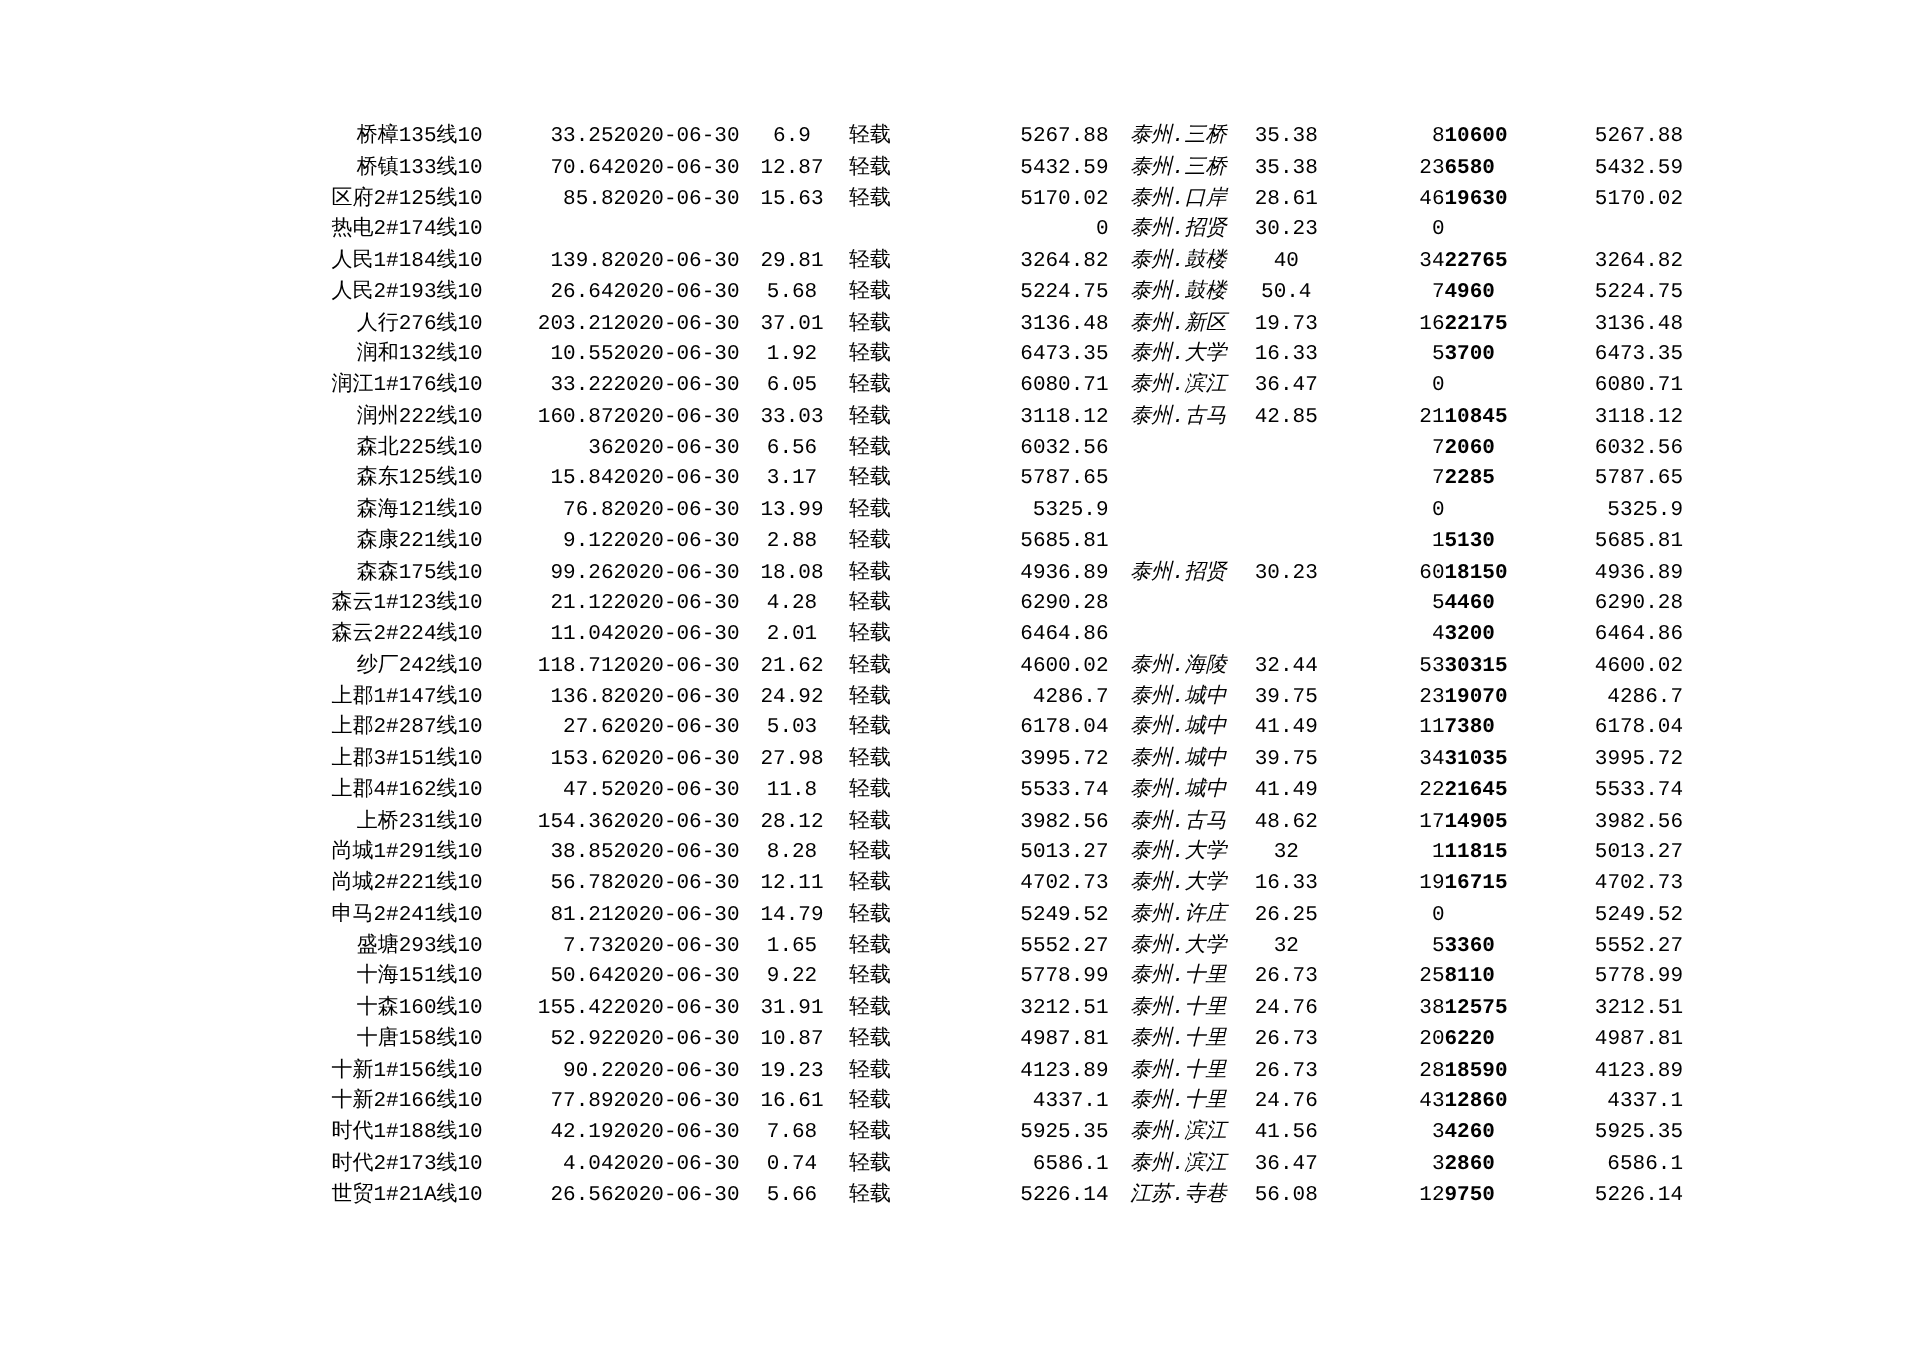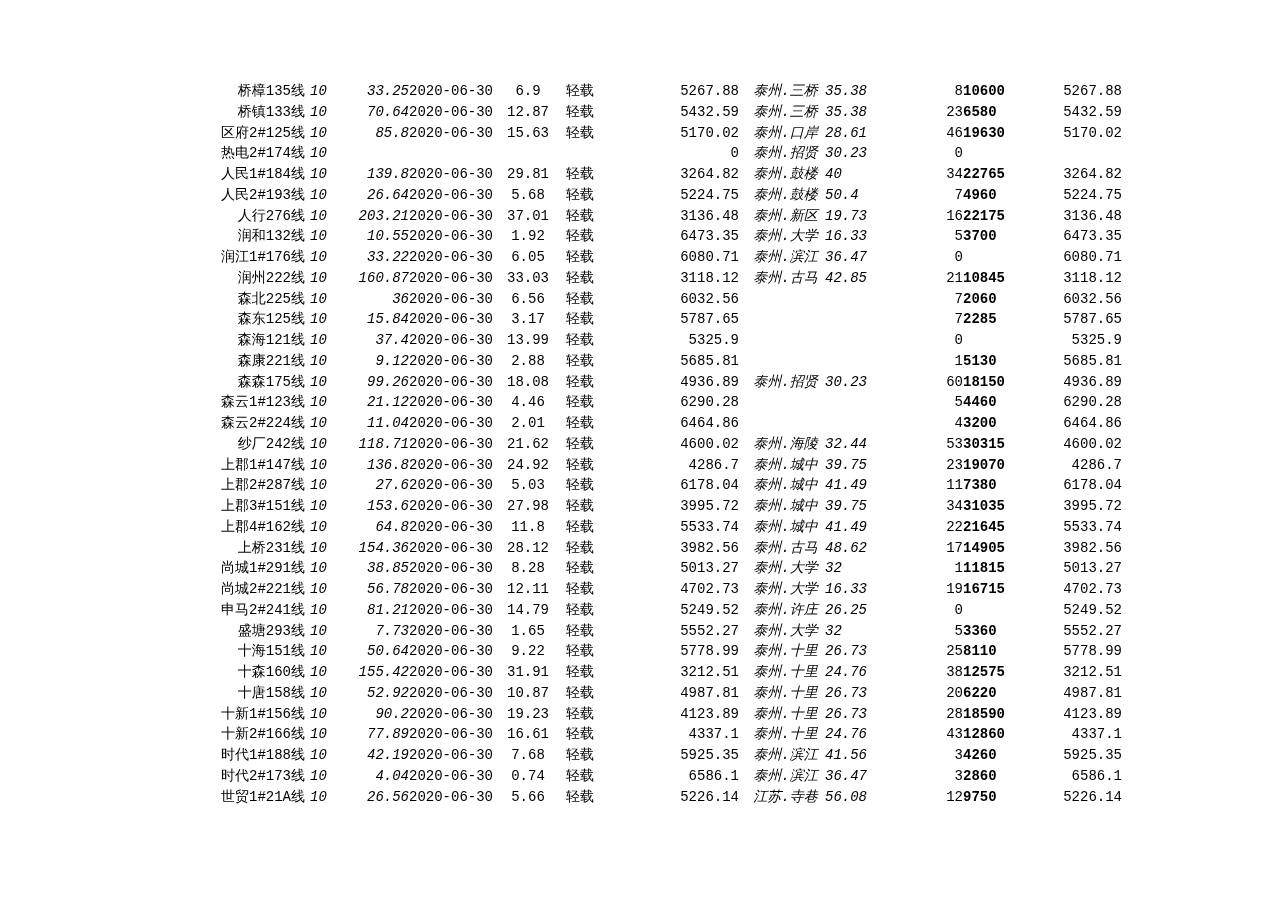--- a/index.html
+++ b/index.html
@@ -42,28 +42,28 @@
   col.c5  { width: 62px;  }
   col.c6  { width: 43px;  }
   col.c7  { width: 137px; }
   col.c8  { width: 86px;  }
   col.c9  { width: 65px;  }
   col.c10 { width: 73px;  }
   col.c11 { width: 80px;  }
   col.c12 { width: 79px;  }
   
   table.report td:nth-child(1) { text-align: right;  padding-left: 5px; }
-  table.report td:nth-child(2) { text-align: center; font-style: italic; }
-  table.report td:nth-child(3) { text-align: right; font-style: italic; }
+  table.report td:nth-child(2) { text-align: left; }
+  table.report td:nth-child(3) { text-align: right; }
   table.report td:nth-child(4) { text-align: left; }
   table.report td:nth-child(5) { text-align: center; }
   table.report td:nth-child(6) { text-align: left;  padding-left: 7px; margin-top: 16px; }
   table.report td:nth-child(7) { text-align: right; }
   table.report td:nth-child(8) { text-align: center;  padding-left: 7px; font-style: italic; }
-  table.report td:nth-child(9) { text-align: left; font-style: italic; }
+  table.report td:nth-child(9) { text-align: center; }
   table.report td:nth-child(10){ text-align: right; }
   table.report td:nth-child(11){ text-align: left; font-weight: bold; }
   table.report td:nth-child(12){ text-align: right; }
 </style>
 </head>
 <body>
 
 <div class="sheet">
   <table class="report">
     <colgroup>
@@ -245,21 +245,21 @@
           <td>5787.65</td>
           <td></td>
           <td></td>
           <td>7</td>
           <td>2285</td>
           <td>5787.65</td>
         </tr>
         <tr>
           <td>森海121线</td>
           <td>10</td>
-          <td>37.4</td>
+          <td>76.8</td>
           <td>2020-06-30</td>
           <td>13.99</td>
           <td>轻载</td>
           <td>5325.9</td>
           <td></td>
           <td></td>
           <td>0</td>
           <td></td>
           <td>5325.9</td>
         </tr>
@@ -289,21 +289,21 @@
           <td>30.23</td>
           <td>60</td>
           <td>18150</td>
           <td>4936.89</td>
         </tr>
         <tr>
           <td>森云1#123线</td>
           <td>10</td>
           <td>21.12</td>
           <td>2020-06-30</td>
-          <td>4.46</td>
+          <td>4.28</td>
           <td>轻载</td>
           <td>6290.28</td>
           <td></td>
           <td></td>
           <td>5</td>
           <td>4460</td>
           <td>6290.28</td>
         </tr>
         <tr>
           <td>森云2#224线</td>
@@ -371,21 +371,21 @@
           <td>3995.72</td>
           <td>泰州.城中</td>
           <td>39.75</td>
           <td>34</td>
           <td>31035</td>
           <td>3995.72</td>
         </tr>
         <tr>
           <td>上郡4#162线</td>
           <td>10</td>
-          <td>64.8</td>
+          <td>47.5</td>
           <td>2020-06-30</td>
           <td>11.8</td>
           <td>轻载</td>
           <td>5533.74</td>
           <td>泰州.城中</td>
           <td>41.49</td>
           <td>22</td>
           <td>21645</td>
           <td>5533.74</td>
         </tr>

